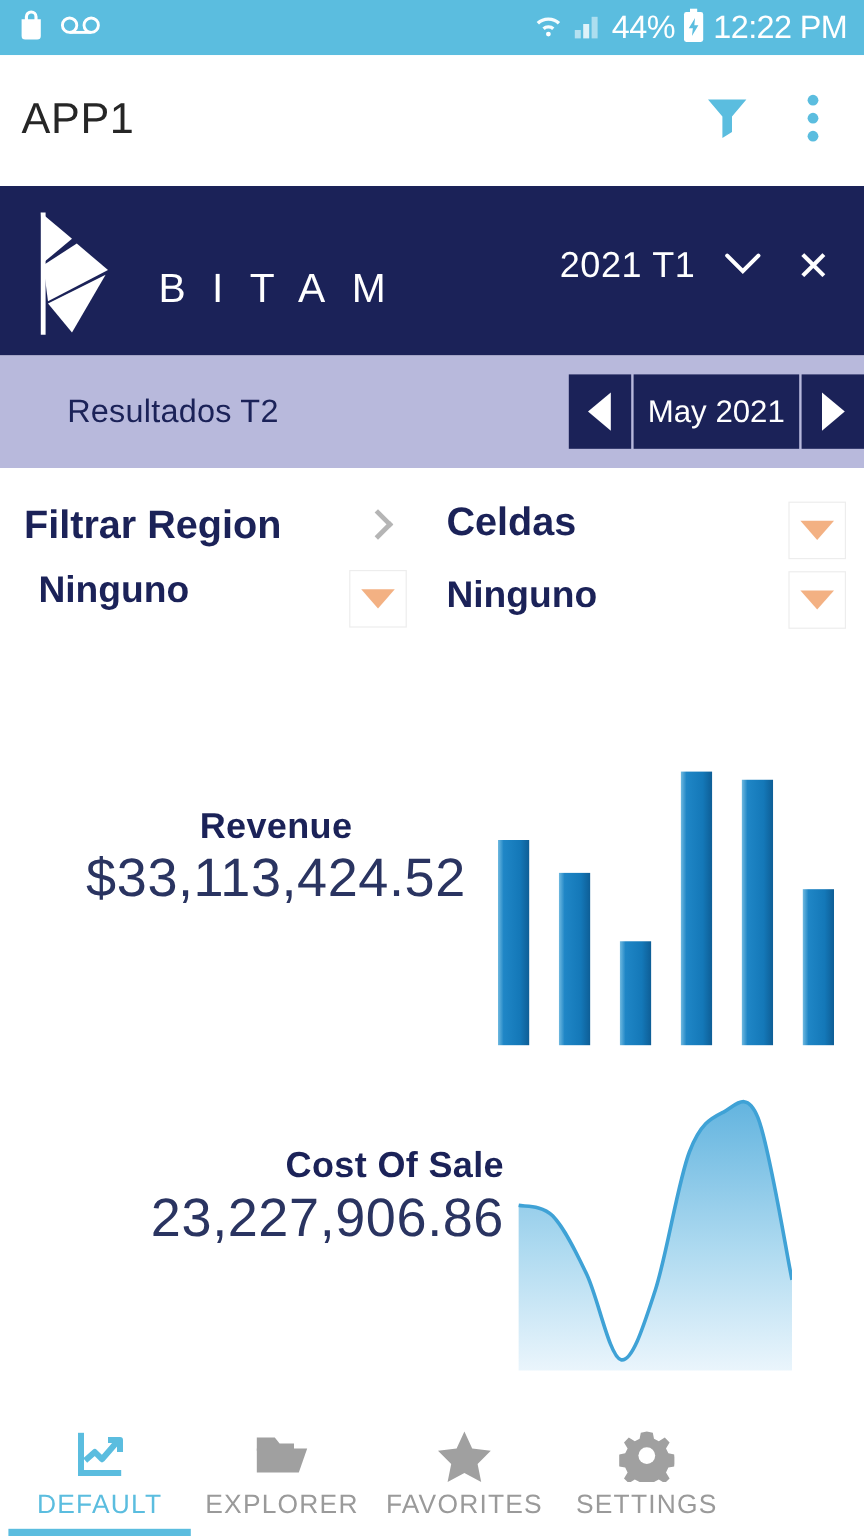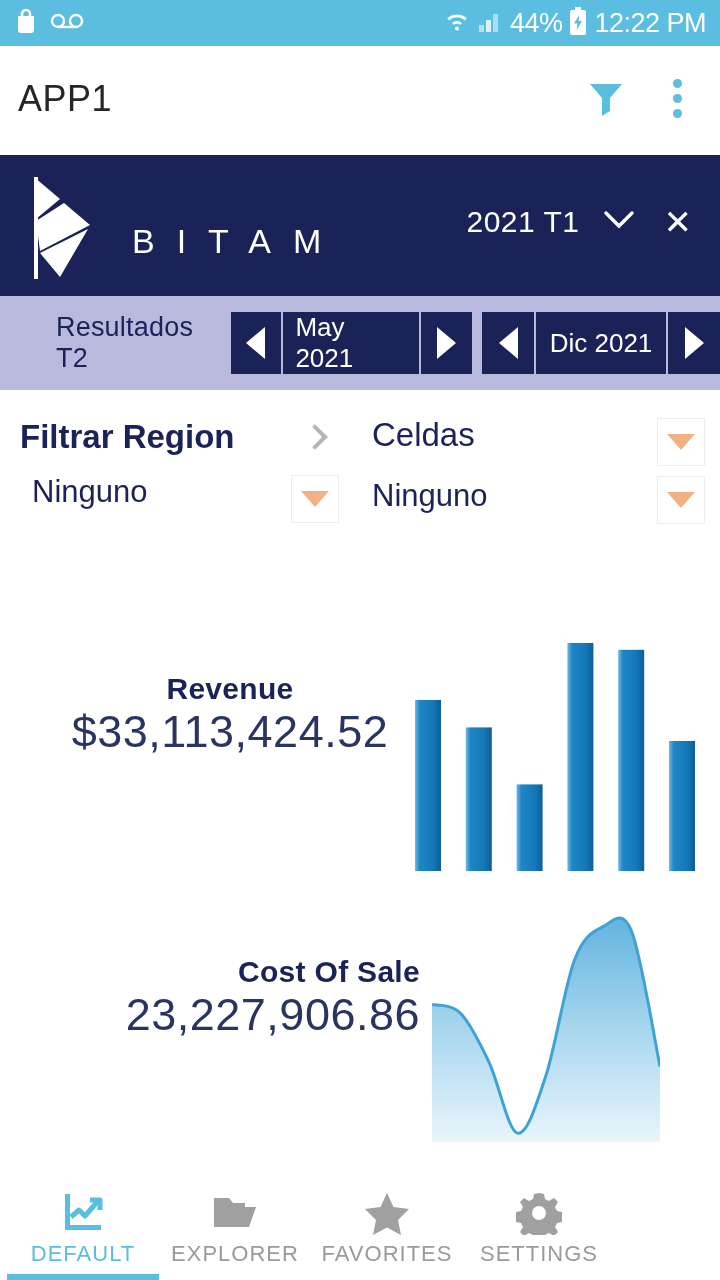--- a/index.html
+++ b/index.html
@@ -76,21 +76,21 @@
   }
   .tri-l { width:0;height:0;border-top:16px solid transparent;border-bottom:16px solid transparent;border-right:19px solid #fff; }
   .tri-r { width:0;height:0;border-top:16px solid transparent;border-bottom:16px solid transparent;border-left:19px solid #fff; }
 
   
   .filters { position:relative; height:170px; width:100%; background:#fff; }
   .f-label {
     position:absolute; color:#1B2258; font-family:"Liberation Sans",sans-serif;
   }
   .f-title { font-size:33px; font-weight:700; }
-  .f-value { font-size:31px; font-weight:400; }
+  .f-value { font-size:31px; font-weight:700; }
   .chevron-r {
     position:absolute; width:18px; height:18px;
     border-top:4px solid #B5B5B5; border-right:4px solid #B5B5B5;
     transform:rotate(45deg);
   }
   .dd-box {
     position:absolute; width:48px; height:48px;
     border:1px solid #EDEDED; background:#fff;
     display:flex; align-items:center; justify-content:center;
   }
@@ -215,29 +215,20 @@
     <div class="stepper">
       <div class="step-btn">
           <span class="tri-l"></span>
         </div>
       <div class="step-val">May 2021</div>
       <div class="step-btn">
           <span class="tri-r"></span>
         </div>
     </div>
 
-    <div class="stepper">
-      <div class="step-btn">
-          <span class="tri-l"></span>
-        </div>
-      <div class="step-val">Dic 2021</div>
-      <div class="step-btn">
-          <span class="tri-r"></span>
-        </div>
-    </div>
 
   </div>
 </div>
 
 <div class="filters">
   <div class="f-label f-title" style="left:20px; top:28px;">Filtrar Region</div>
   <div class="f-label f-value" style="left:32px; top:84px;">Ninguno</div>
   <div class="chevron-r" style="left:306px; top:38px;"></div>
   <div class="dd-box" style="left:291px; top:85px;">
     <span class="dd-tri"></span>

